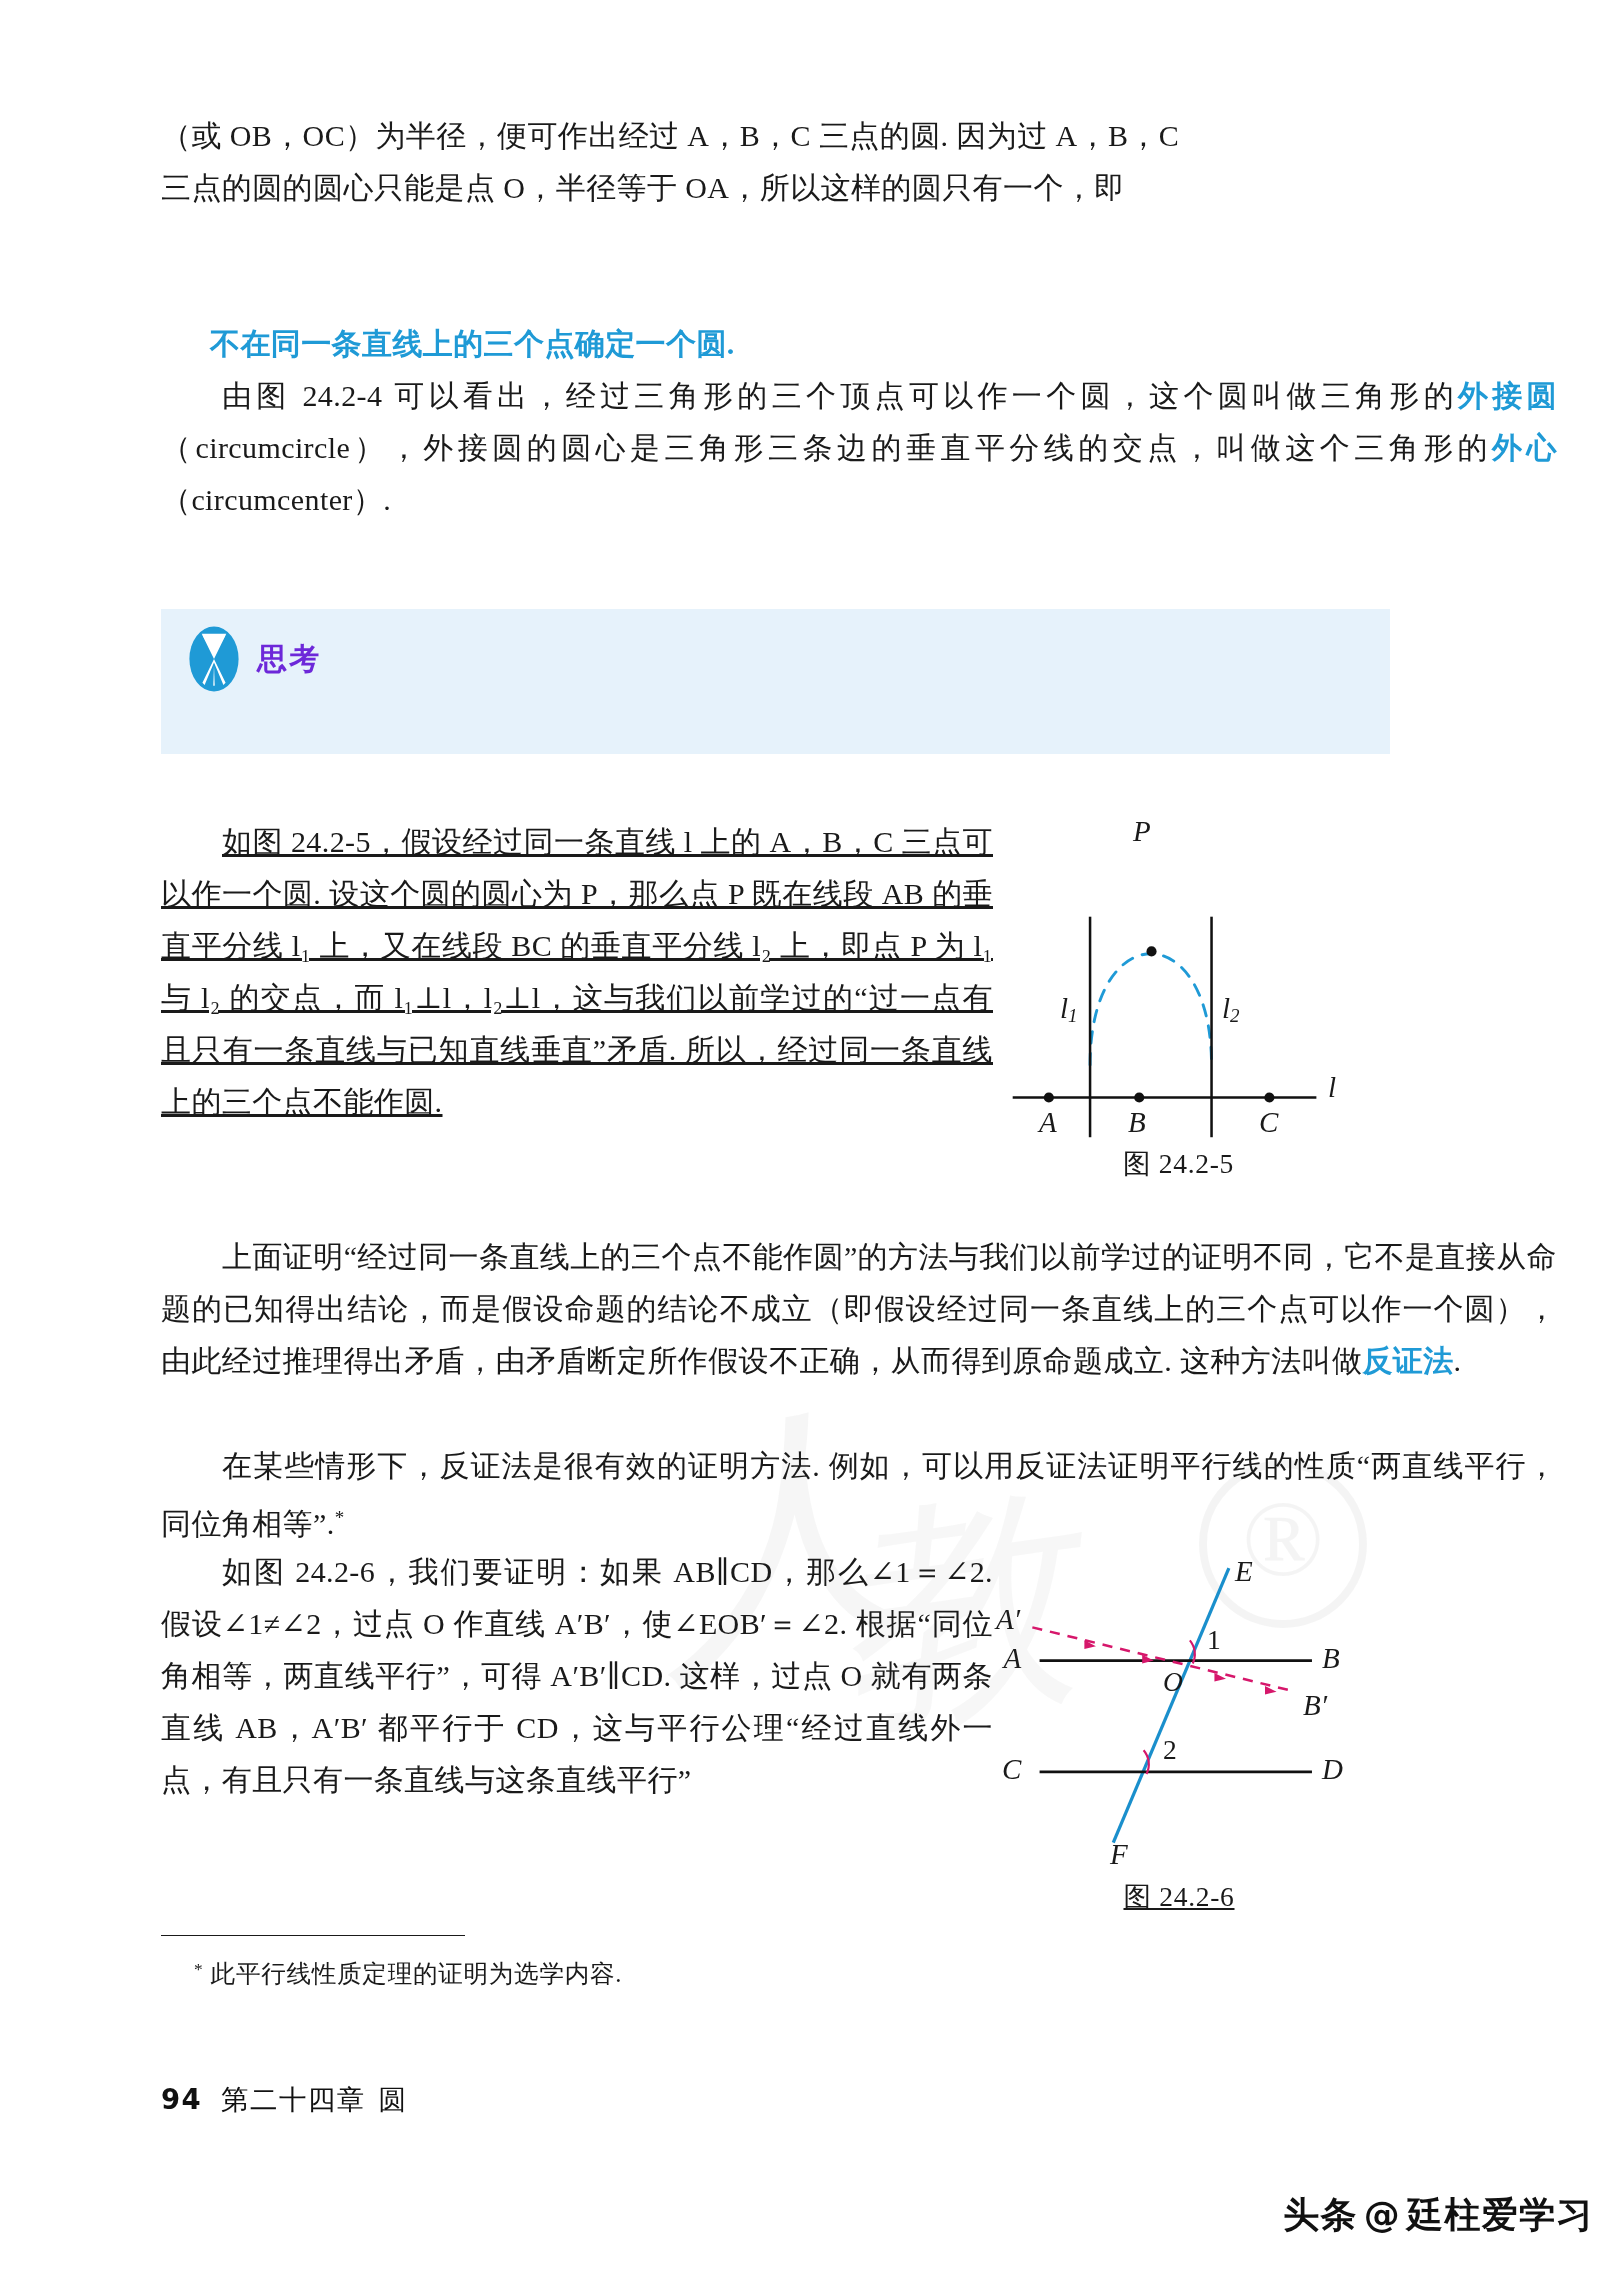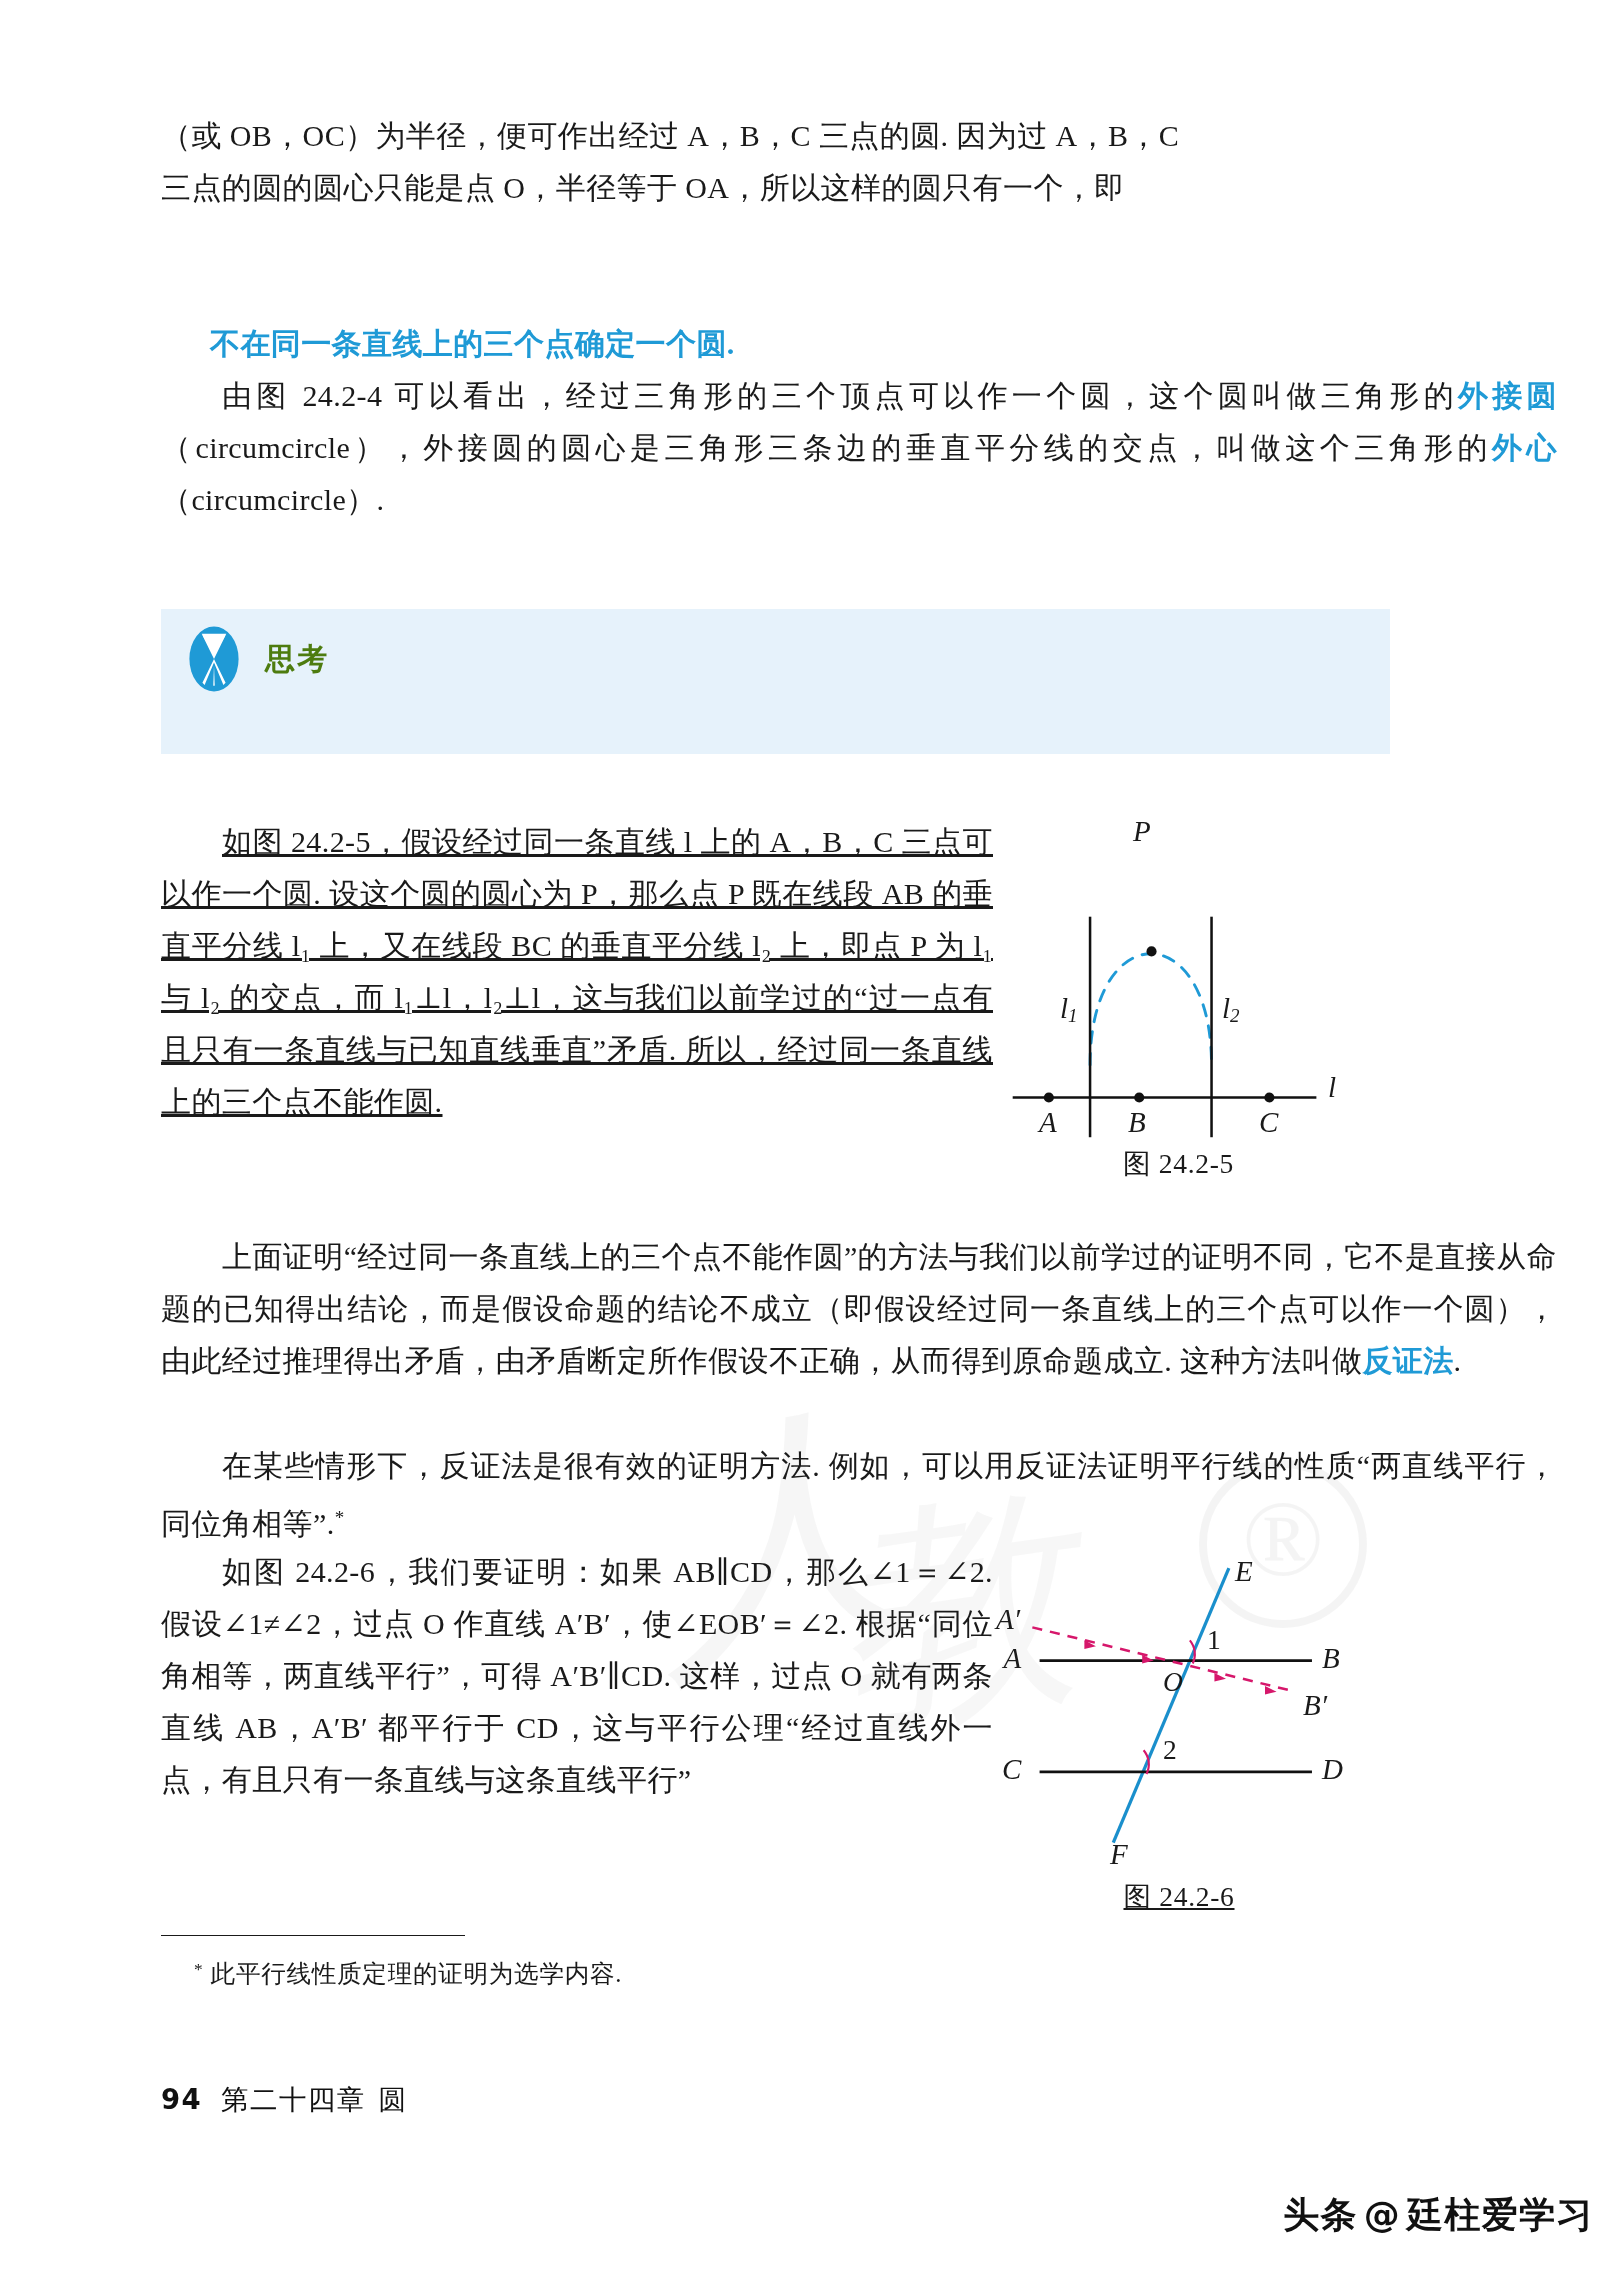--- a/index.html
+++ b/index.html
@@ -67,23 +67,22 @@
     background:#e6f2fb;
     z-index:2;
   }
   .think-head{
     position:absolute;left:26px;top:16px;
     display:flex;align-items:center;gap:16px;
   }
   .think-icon{width:54px;height:68px;display:block;}
   .think-title{
     font-family:"DejaVu Sans","Liberation Sans",sans-serif;
-    font-weight:bold;font-size:30px;color:#4d7c0f;
+    font-weight:bold;font-size:30px;color:#6d28d9;
     letter-spacing:2.2px;
-    margin-left:8px;
   }
   .think-q{
     position:absolute;left:114px;top:93px;
     font-size:27px;letter-spacing:1.4px;color:#222;
     font-family:"Liberation Serif",serif;
   }
 
   
   .fig{position:absolute;z-index:2;}
   .fig-cap{
@@ -137,21 +136,21 @@
     <div class="para full" style="top:110px;">
       <div>（或 OB，OC）为半径，便可作出经过 A，B，C 三点的圆. 因为过 A，B，C</div>
       <div>三点的圆的圆心只能是点 O，半径等于 OA，所以这样的圆只有一个，即</div>
     </div>
 
     <div class="para" style="left:210px;top:318px;width:1345px;text-align:left;">
       <span class="blue">不在同一条直线上的三个点确定一个圆.</span>
     </div>
 
     <div class="para full" style="top:370px;text-indent:61px;">
-      <span>由图 24.2-4 可以看出，经过三角形的三个顶点可以作一个圆，这个圆叫做三角形的</span><span class="blue-def">外接圆</span><span>（circumcircle），外接圆的圆心是三角形三条边的垂直平分线的交点，叫做这个三角形的</span><span class="blue-def">外心</span><span>（circumcircle）.</span>
+      <span>由图 24.2-4 可以看出，经过三角形的三个顶点可以作一个圆，这个圆叫做三角形的</span><span class="blue-def">外接圆</span><span>（circumcircle），外接圆的圆心是三角形三条边的垂直平分线的交点，叫做这个三角形的</span><span class="blue-def">外心</span><span>（circumcenter）.</span>
     </div>
 
     <div class="think-box">
       <div class="think-head">
         <svg class="think-icon" viewBox="0 0 74 94">
           <ellipse cx="37" cy="47" rx="34" ry="45" fill="#1f9ad6"></ellipse>
           <path d="M20 12 L54 12 L44 30 L30 30 Z" fill="#ffffff"></path>
           <path d="M30 30 L44 30 L37 47 Z" fill="#ffffff" opacity="0"></path>
           <path d="M21 14 L37 47 L21 80 L24 83 L37 52 L50 83 L53 80 L37 47 L53 14 Z" fill="#ffffff"></path>
           <path d="M33 62 L41 62 L45 84 L29 84 Z" fill="#1f9ad6"></path>

